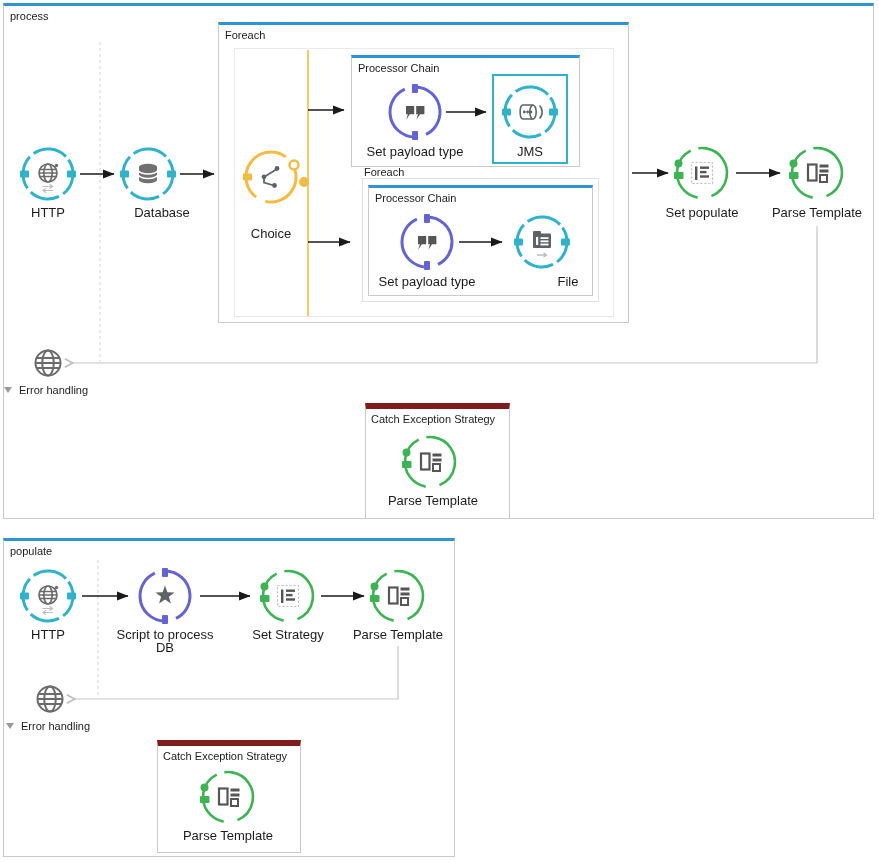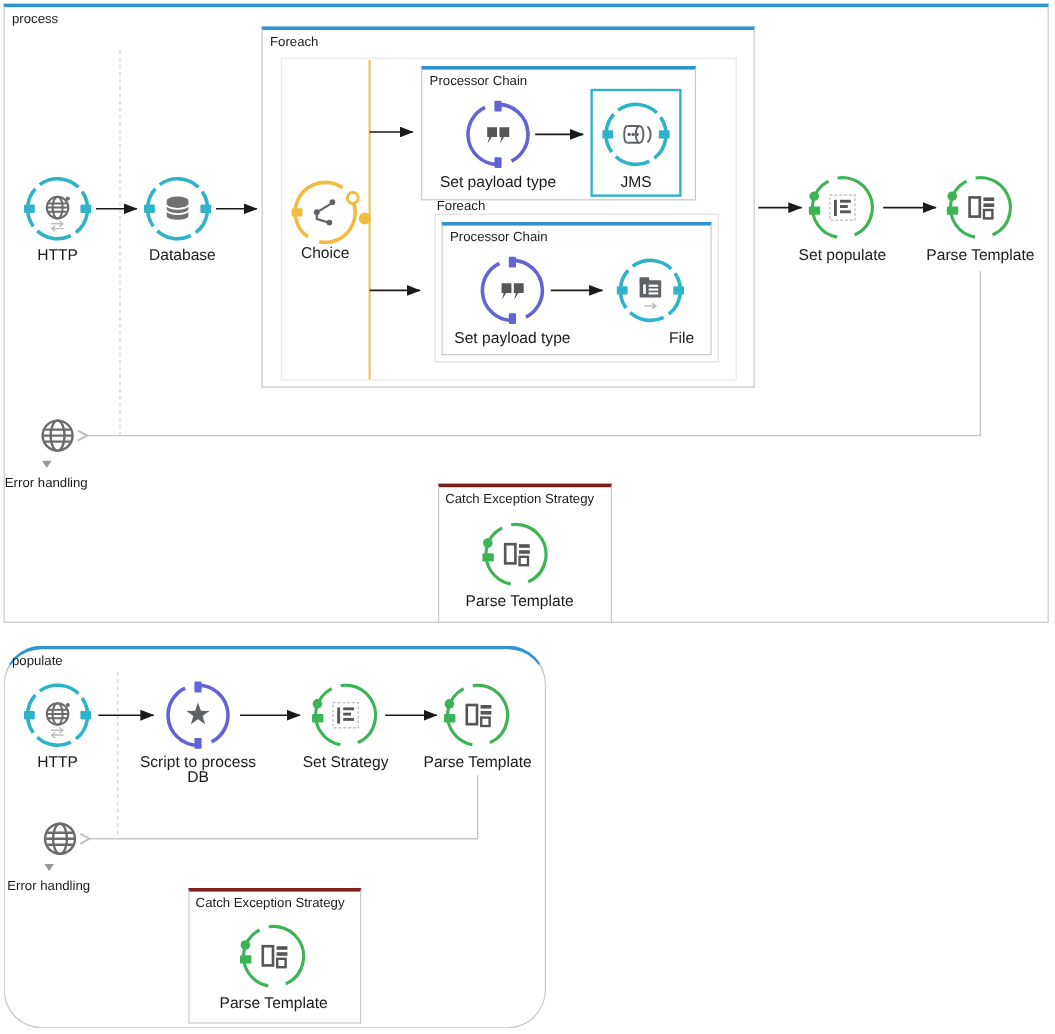--- a/index.html
+++ b/index.html
@@ -1,31 +1,31 @@
 <!DOCTYPE html>
 <html><head>
 <meta charset="utf-8">
 <style>
   html,body{margin:0;padding:0;background:#fff;}
   #canvas{position:relative;width:879px;height:862px;background:#fff;overflow:hidden;
           font-family:"Liberation Sans",sans-serif;}
   .box{position:absolute;background:#fff;border:1px solid #c9c9c9;box-sizing:border-box;}
   .blue-top{border-top:3px solid #3094d1;}
-  .red-top{border-top:3px solid #7f1d1d;}
+  .red-top{border-top:6px solid #7f1d1d;}
   .light{border-color:#e2e2e2;}
   .lighter{border-color:#e9e9e9;}
   .box-title{position:absolute;left:6px;top:4px;font-size:11px;color:#1b1b1b;white-space:nowrap;}
   .free-label{position:absolute;font-size:11px;color:#1b1b1b;white-space:nowrap;}
   .sel{position:absolute;border:2px solid #2fb3c9;box-sizing:border-box;background:transparent;}
   #wires{position:absolute;left:0;top:0;pointer-events:none;}
   .node{position:absolute;width:56px;height:56px;}
   .node svg{display:block;overflow:visible;}
   .nlabel{position:absolute;font-size:13px;line-height:13px;color:#1b1b1b;text-align:center;width:120px;}
   .nlabel.narrow{width:100px;}
-  .eh{position:absolute;display:flex;align-items:center;gap:7px;flex-direction:column;}
+  .eh{position:absolute;display:flex;align-items:center;gap:7px;}
   .eh .tri{width:0;height:0;border-left:4.5px solid transparent;border-right:4.5px solid transparent;
            border-top:6px solid #9a9a9a;}
   .eh .eh-text{font-size:11px;color:#1b1b1b;}
   .globe-node{position:absolute;width:34px;height:34px;}
 </style>
 </head>
 <body>
 
 <div id="canvas">
 
@@ -139,21 +139,21 @@
   <div class="box light" style="left:362px;top:178px;width:237px;height:124px;"></div>
 
   <div class="box blue-top" style="left:368px;top:185px;width:225px;height:111px;">
     <div class="box-title">Processor Chain</div>
   </div>
 
   <div class="box red-top" style="left:365px;top:403px;width:145px;height:116px;">
     <div class="box-title" style="left:5px;">Catch Exception Strategy</div>
   </div>
 
-  <div class="box blue-top" style="left:3px;top:538px;width:452px;height:319px;border-radius:32px;">
+  <div class="box blue-top" style="left:3px;top:538px;width:452px;height:319px;">
     <div class="box-title">populate</div>
   </div>
 
   <div class="box red-top" style="left:157px;top:740px;width:144px;height:113px;">
     <div class="box-title" style="left:5px;">Catch Exception Strategy</div>
   </div>
 
   <svg id="wires" width="879" height="862">
     <defs>
       <marker id="mk-black" markerWidth="9" markerHeight="7" refX="8.5" refY="3.5" orient="auto">
@@ -197,29 +197,29 @@
     </svg>
   </div>
   <div class="nlabel" style="left:-12px;top:206px;">HTTP</div>
 
   <div class="node" style="left:120px;top:146px;">
     <svg width="56" height="56">
       <use href="#ring-cyan"></use>
         <use href="#glyph-db"></use>
     </svg>
   </div>
-  <div class="nlabel" style="left:92px;top:206px;">Database</div>
+  <div class="nlabel" style="left:102px;top:206px;">Database</div>
 
   <div class="node" style="left:243px;top:149px;width:70px;">
     <svg width="70" height="56">
       <use href="#ring-choice"></use>
         <use href="#glyph-branch"></use>
     </svg>
   </div>
-  <div class="nlabel" style="left:211px;top:204px;">Choice</div>
+  <div class="nlabel" style="left:211px;top:227px;">Choice</div>
 
   <div class="node" style="left:387px;top:84px;">
     <svg width="56" height="56">
       <use href="#ring-purple"></use>
         <use href="#glyph-quotes"></use>
     </svg>
   </div>
   <div class="nlabel" style="left:355px;top:145px;">Set payload type</div>
 
   <div class="node" style="left:502px;top:84px;">

